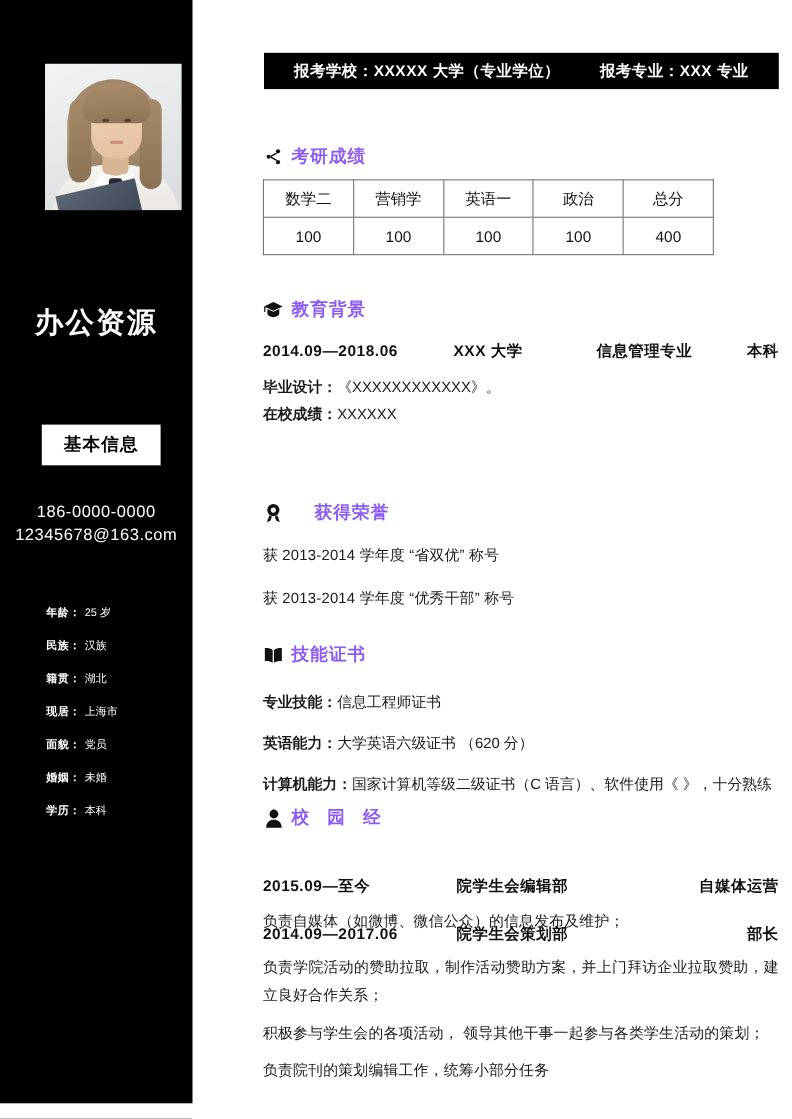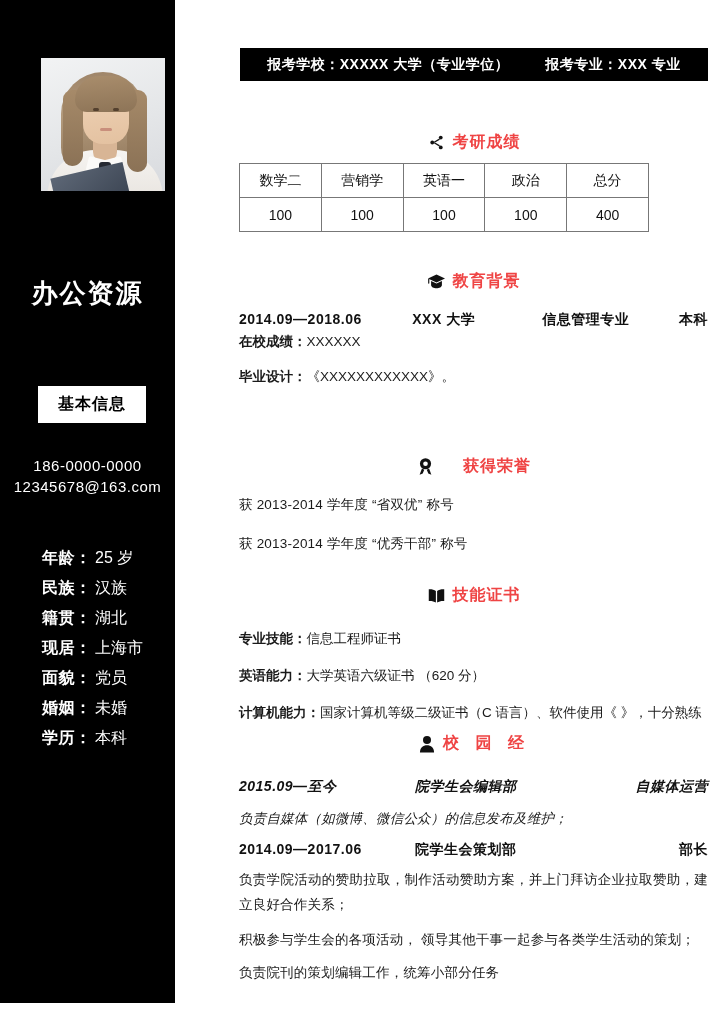--- a/index.html
+++ b/index.html
@@ -101,43 +101,43 @@
     position:absolute; left:0; top:455px; width:175px;
     text-align:center; color:#ffffff;
   }
   .sb-contact div { font-size:15px; line-height:21px; letter-spacing:0.5px; }
 
   .sb-info {
     position:absolute; left:42px; top:543px; width:133px;
   }
   .sb-info .row {
     display:flex; align-items:baseline;
-    font-size:16px; line-height:30px; color:#ffffff;
+    font-size:10px; line-height:30px; color:#ffffff;
     white-space:nowrap;
     text-align:right;
   }
   .sb-info .k { font-weight:700; letter-spacing:0.5px; }
   .sb-info .sep { font-weight:700; }
   .sb-info .v { font-weight:400; margin-left:4px; }
 
   
   .main { position:absolute; left:175px; top:0; width:545px; height:1017px;margin-left:28px; }
 
   .topbar {
     position:absolute; left:37px; top:48px;
     width:468px; height:33px;
     background:#000000; color:#ffffff;
     display:flex; align-items:center; justify-content:center; gap:36px;
     font-size:14px; font-weight:700; letter-spacing:0.5px;
   }
 
   .sec-title {
     position:absolute; width:469px; left:36px;
-    display:flex; align-items:center; justify-content:center; gap:7px;
-    font-size:16px; font-weight:700; color:#ef4444; letter-spacing:1px;
+    display:flex; align-items:center; justify-content:flex-start; gap:7px;
+    font-size:16px; font-weight:700; color:#8b5cf6; letter-spacing:1px;
   }
   .sec-title .ico { display:inline-flex; width:19px; height:19px; align-items:center; justify-content:center; }
   .sec-title .ico svg { display:block; }
 
   
   .score-table {
     position:absolute; left:36px; top:163px;
     width:410px;
     border-collapse: collapse;
   }
@@ -296,25 +296,25 @@
       <span>教育背景</span>
     </div>
 
     <div class="blk" style="top:311px;">
       <div class="ent-head">
         <span class="c1">2014.09—2018.06</span>
         <span class="c2">XXX 大学</span>
         <span class="c3">信息管理专业</span>
         <span class="c4">本科</span>
       </div>
+      <div class="label-line" style="margin-top:10px;">
+        <b>毕业设计：</b><span>《XXXXXXXXXXXX》。</span>
+      </div>
       <div class="label-line">
         <b>在校成绩：</b><span>XXXXXX</span>
-      </div>
-      <div class="label-line" style="margin-top:10px;">
-        <b>毕业设计：</b><span>《XXXXXXXXXXXX》。</span>
       </div>
     </div>
 
     <div class="sec-title" style="top:452px; background:#fff; padding:4px 0;gap:28px;">
       <span class="ico">
         <svg width="17" height="19" viewBox="0 0 22 24" fill="#111">
           <circle cx="11" cy="8.4" r="7.2"></circle>
           <circle cx="11" cy="8.4" r="3" fill="#fff"></circle>
           <path d="M6.4 14.6 L3.4 22.6 L7.4 21 L9.4 16.2 Z"></path>
           <path d="M15.6 14.6 L18.6 22.6 L14.6 21 L12.6 16.2 Z"></path>
@@ -353,21 +353,21 @@
     <div class="sec-title" style="top:728px; background:#fff; padding:5px 0;">
       <span class="ico">
         <svg width="16" height="18" viewBox="0 0 20 22" fill="#111">
           <circle cx="10" cy="6" r="5"></circle>
           <path d="M1.2 21.5 C1.2 15.6 5.2 12.6 10 12.6 C14.8 12.6 18.8 15.6 18.8 21.5 Z"></path>
         </svg>
       </span>
       <span class="spaced">校 园 经</span>
     </div>
 
-    <div class="blk" style="top:778px;font-style:italic;">
+    <div class="blk" style="top:797px;">
       <div class="ent-head">
         <span class="c1">2015.09—至今</span>
         <span class="c3b">院学生会编辑部</span>
         <span class="c3" style="text-align:right;">自媒体运营</span>
       </div>
       <div class="body-p" style="margin-top:10px;">负责自媒体（如微博、微信公众）的信息发布及维护；</div>
     </div>
 
     <div class="blk" style="top:841px;">
       <div class="ent-head">

